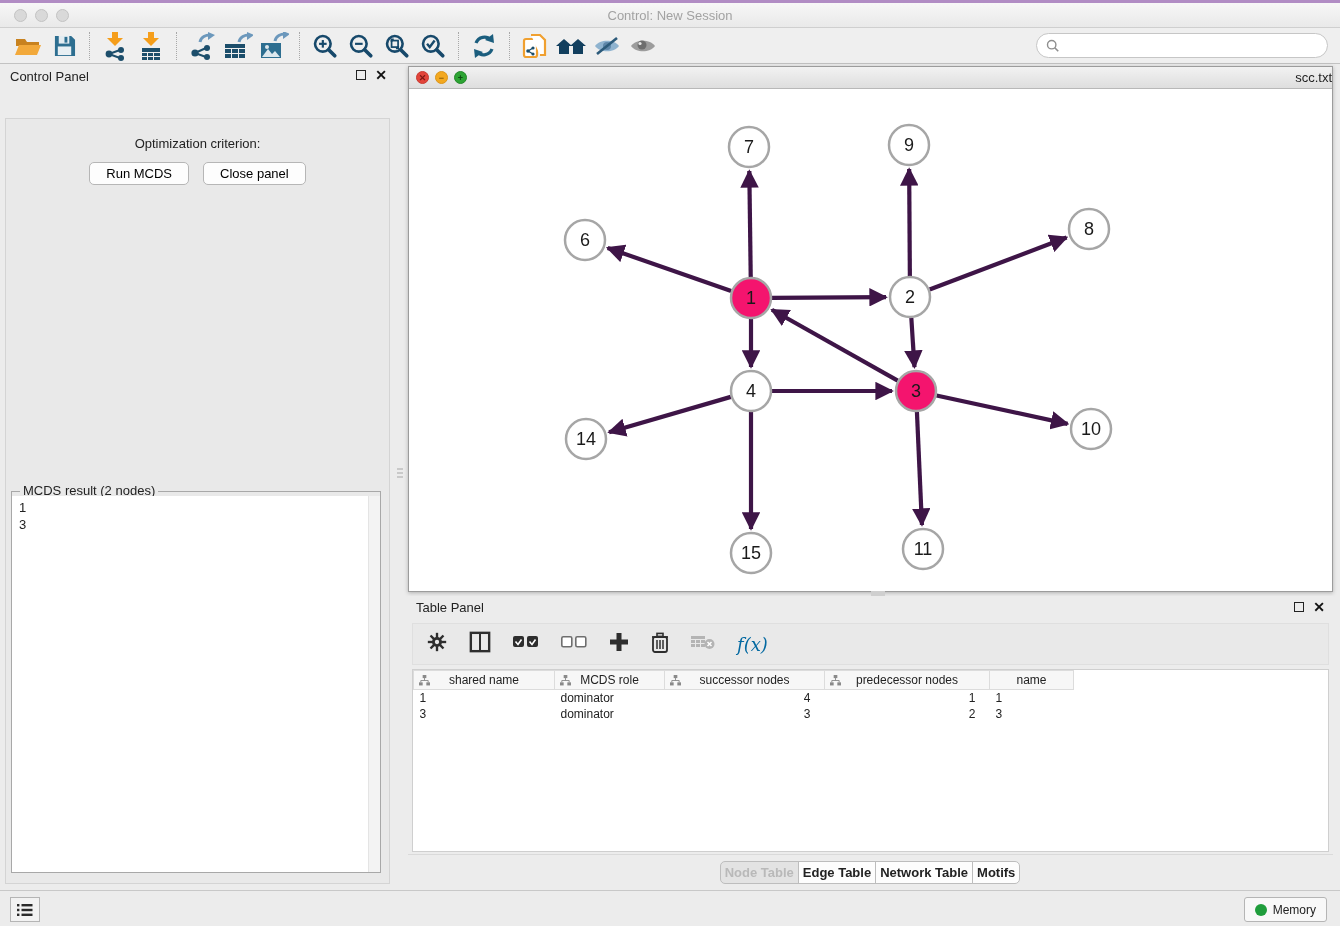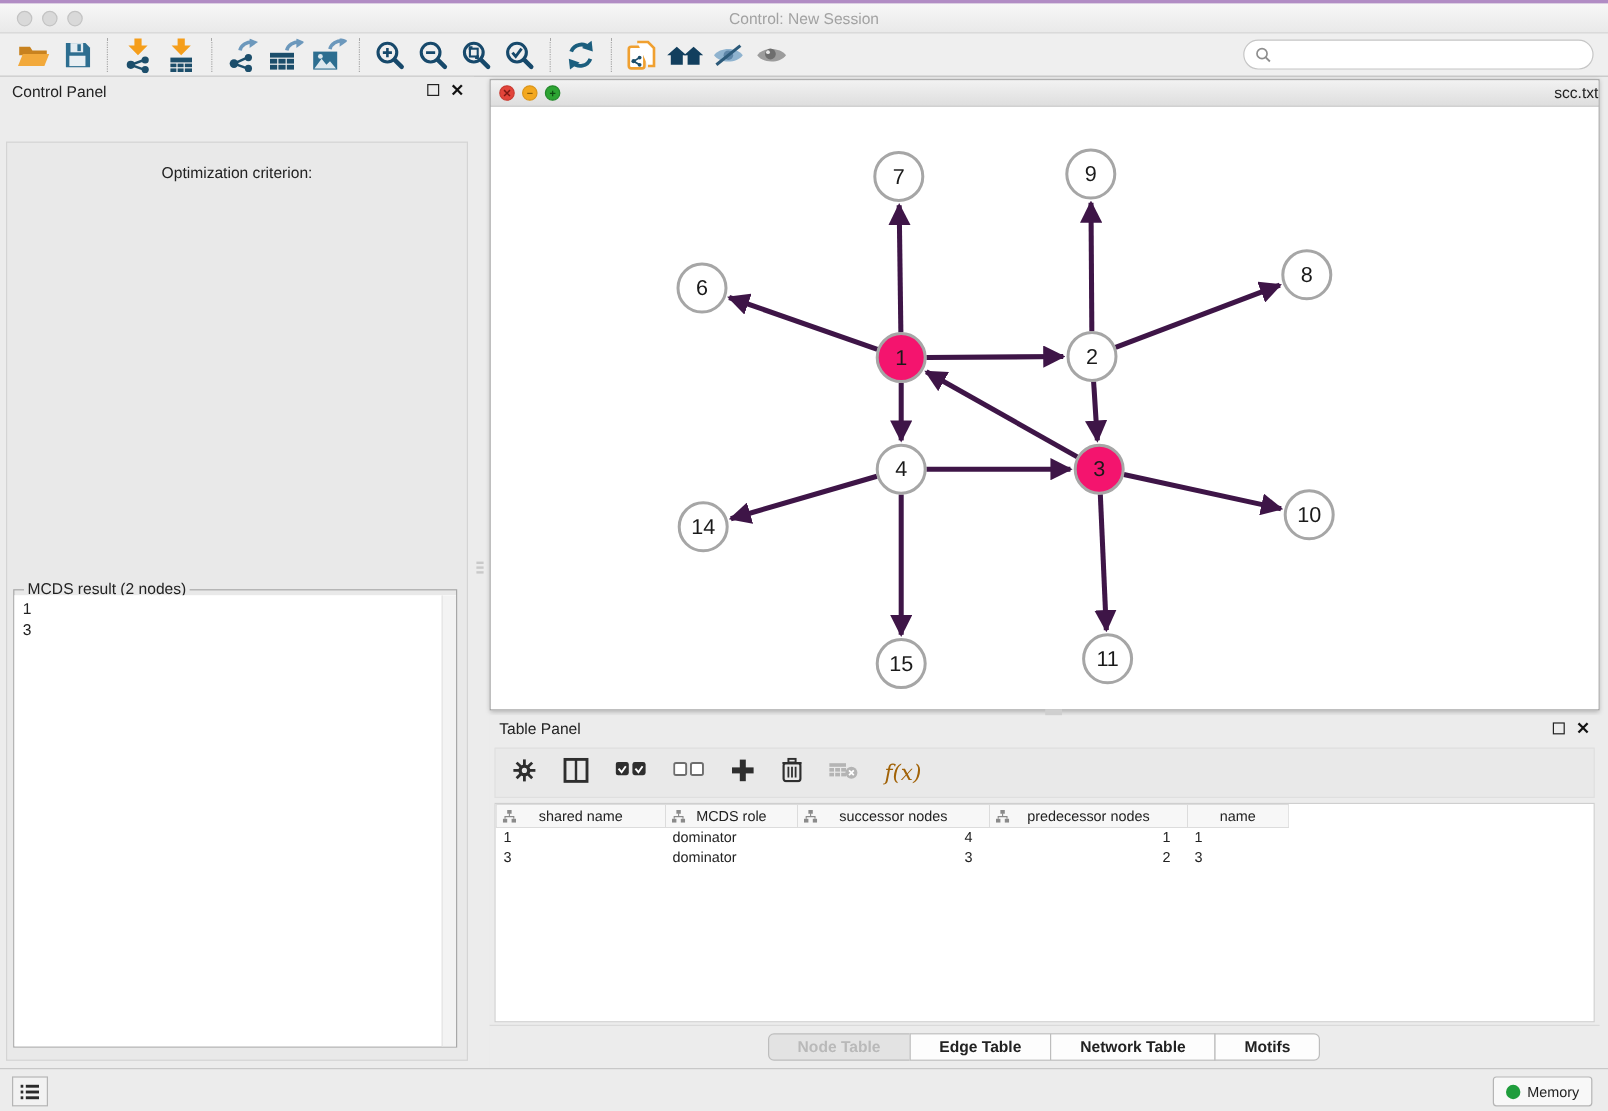--- a/index.html
+++ b/index.html
@@ -74,25 +74,25 @@
   .tp-toolbar { margin:3px 4px 0 4px; height:42px; background:#E9E9E9; border:1px solid #DFDFDF;
     display:flex; align-items:center; padding-left:14px; gap:22px; }
   .tp-body { position:absolute; top:73px; left:4px; right:4px; bottom:38px; background:#fff; border:1px solid #CFCFCF; overflow:hidden; }
   table.node-table { border-collapse:collapse; font-size:12px; table-layout:fixed; }
   .node-table th { background:#F7F7F7; border:1px solid #DCDCDC; height:19px; font-weight:normal; font-size:12px; position:relative; padding:0;margin-left:12px; }
   .node-table th .th-icon { position:absolute; left:5px; top:4px; }
   .node-table td { height:16px; padding:0 6px; font-size:12px; }
   .node-table td.col2, .node-table td.col3 { text-align:right; padding-right:14px; }
   .tp-tabs-strip { position:absolute; bottom:0; left:0; right:0; height:36px; background:#ECECEC;
     border-top:1px solid #DADADA; display:flex; justify-content:center; align-items:center; }
-  .tp-tab { border:1px solid #BDBDBD; background:#FDFDFD; padding:3px 24px; font-size:13px; font-weight:bold; margin-left:-1px; }
+  .tp-tab { border:1px solid #BDBDBD; background:#FDFDFD; padding:3px 4px; font-size:13px; font-weight:bold; margin-left:-1px; }
   .tp-tab.first { border-radius:5px 0 0 5px; }
   .tp-tab.last { border-radius:0 5px 5px 0; }
   .tp-tab.active { background:#E3E3E3; color:#B9B9B9; }
-  .fx-label { font-family:"DejaVu Serif",serif; font-style:italic; font-size:18px; color:#a16207; }
+  .fx-label { font-family:"DejaVu Serif",serif; font-style:italic; font-size:18px; color:#0369a1; }
   
   .statusbar { position:absolute; left:0; right:0; bottom:0; height:36px; background:#ECECEC; border-top:1px solid #C8C8C8; }
   .sb-list-btn { position:absolute; left:10px; top:6px; width:30px; height:25px; background:#F2F2F2;
     border:1px solid #B5B5B5; display:flex; align-items:center; justify-content:center; }
   .memory-btn { position:absolute; right:13px; top:6px; height:25px; background:#F8F8F8; border:1px solid #B5B5B5;
     border-radius:3px; display:flex; align-items:center; gap:6px; padding:0 10px; font-size:12px; }
   .memory-dot { width:12px; height:12px; border-radius:50%; background:#1F9D3C; }
 </style>
 </head>
 <body>
@@ -271,20 +271,24 @@
 <div class="control-panel">
   <div class="cp-header">
     <span>Control Panel</span>
     <span class="panel-controls">
       <span class="float-box"></span>
       <span class="close-x">✕</span>
     </span>
   </div>
   <div class="cp-body">
     <div class="opt-label">Optimization criterion:</div>
+    <div class="cp-buttons">
+      <button>Run MCDS</button>
+      <button>Close panel</button>
+    </div>
     <div class="result-fieldset">
       <span class="result-legend">MCDS result (2 nodes)</span>
       <div class="result-area">
         <pre class="result-lines" id="result-lines">1
 3</pre>
         <div class="result-scrollbar"></div>
       </div>
     </div>
   </div>
 </div>

